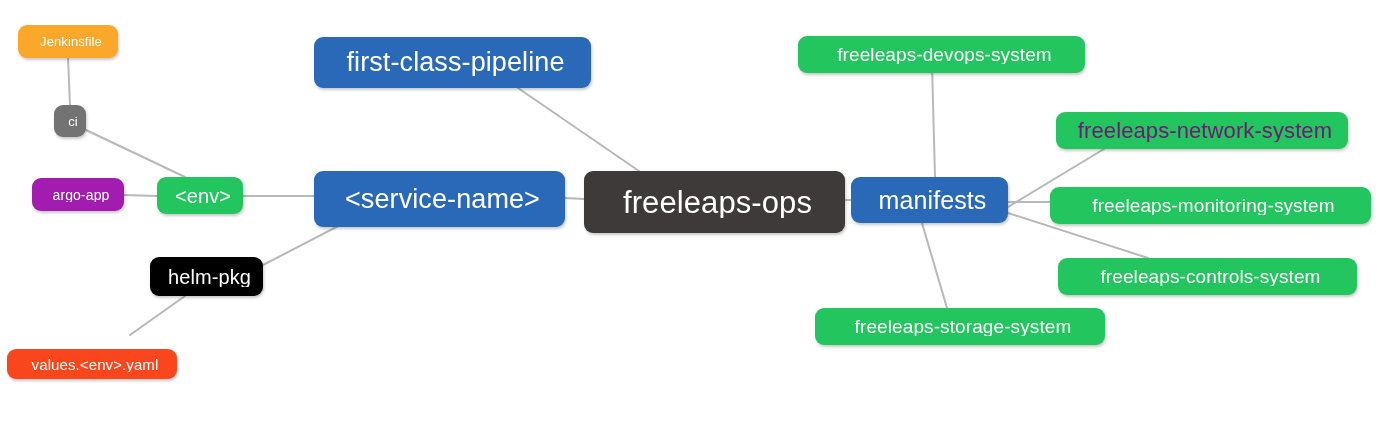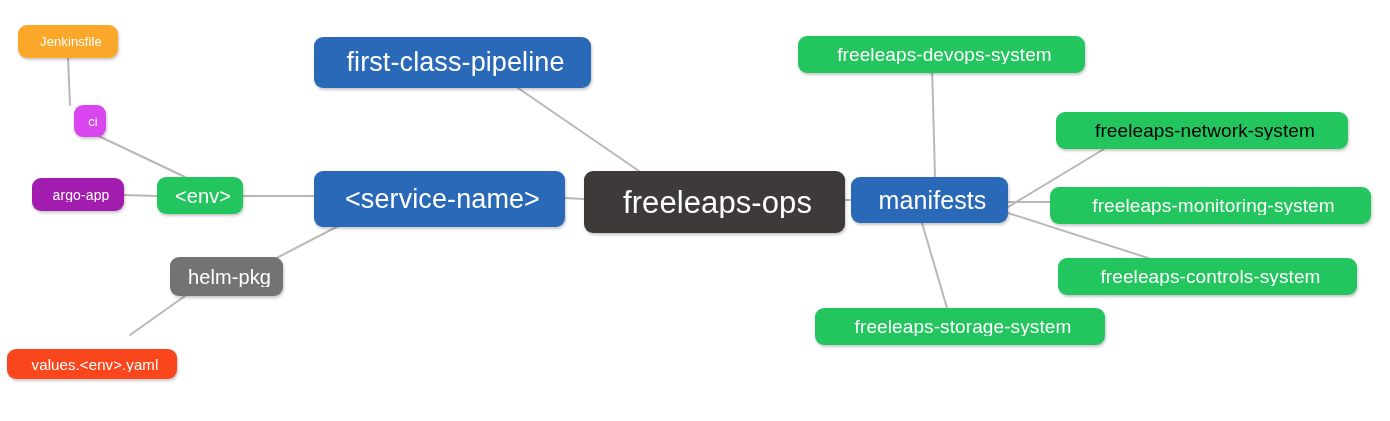--- a/index.html
+++ b/index.html
@@ -68,51 +68,51 @@
       <line x1="1008" y1="207" x2="1104" y2="149" stroke="#b8b8b8" stroke-width="2" stroke-linecap="round"></line>
       <line x1="1008" y1="202" x2="1050" y2="202" stroke="#b8b8b8" stroke-width="2" stroke-linecap="round"></line>
       <line x1="1008" y1="213" x2="1148" y2="258" stroke="#b8b8b8" stroke-width="2" stroke-linecap="round"></line>
       <line x1="922" y1="223" x2="947" y2="308" stroke="#b8b8b8" stroke-width="2" stroke-linecap="round"></line>
     </svg>
 
   <div id="node-layer">
       <div class="node" style="left: 18px; top: 25px; width: 100px; height: 33px; background: rgb(250, 167, 42); color: rgb(255, 255, 255); font-size: 13px;">
         <span class="node-label">Jenkinsfile</span>
       </div>
-      <div class="node" style="left: 54px; top: 105px; width: 32px; height: 32px; background: #d946ef; color: rgb(255, 255, 255); font-size: 13px; margin-left: 20px;">
+      <div class="node" style="left: 54px; top: 105px; width: 32px; height: 32px; background: #737373; color: rgb(255, 255, 255); font-size: 13px;">
         <span class="node-label">ci</span>
       </div>
       <div class="node" style="left: 32px; top: 178px; width: 92px; height: 33px; background: #a21caf; color: rgb(255, 255, 255); font-size: 14px;">
         <span class="node-label">argo-app</span>
       </div>
       <div class="node" style="left: 157px; top: 177px; width: 86px; height: 37px; background: rgb(34, 197, 94); color: rgb(255, 255, 255); font-size: 20px;">
         <span class="node-label">&lt;env&gt;</span>
       </div>
-      <div class="node" style="left: 150px; top: 257px; width: 113px; height: 39px; background: #737373; color: rgb(255, 255, 255); font-size: 20px; margin-left: 20px;">
+      <div class="node" style="left: 150px; top: 257px; width: 113px; height: 39px; background: #000000; color: rgb(255, 255, 255); font-size: 20px;">
         <span class="node-label">helm-pkg</span>
       </div>
       <div class="node" style="left: 7px; top: 349px; width: 170px; height: 30px; background: rgb(249, 70, 28); color: #ffffff; font-size: 15px; align-items: center;">
         <span class="node-label">values.&lt;env&gt;.yaml</span>
       </div>
       <div class="node" style="left: 314px; top: 37px; width: 277px; height: 51px; background: rgb(42, 104, 184); color: rgb(255, 255, 255); font-size: 27px;">
         <span class="node-label">first-class-pipeline</span>
       </div>
       <div class="node" style="left: 314px; top: 171px; width: 251px; height: 56px; background: rgb(42, 104, 184); color: rgb(255, 255, 255); font-size: 27px;">
         <span class="node-label">&lt;service-name&gt;</span>
       </div>
       <div class="node" style="left: 584px; top: 171px; width: 261px; height: 62px; background: rgb(62, 58, 57); color: rgb(255, 255, 255); font-size: 31px;">
         <span class="node-label">freeleaps-ops</span>
       </div>
       <div class="node" style="left: 851px; top: 177px; width: 157px; height: 46px; background: rgb(42, 104, 184); color: rgb(255, 255, 255); font-size: 25px;">
         <span class="node-label">manifests</span>
       </div>
       <div class="node" style="left: 798px; top: 36px; width: 287px; height: 37px; background: rgb(34, 197, 94); color: rgb(255, 255, 255); font-size: 19px;">
         <span class="node-label">freeleaps-devops-system</span>
       </div>
-      <div class="node" style="left: 1056px; top: 112px; width: 292px; height: 37px; background: rgb(34, 197, 94); color: #000000; font-size: 19px;">
+      <div class="node" style="left: 1056px; top: 112px; width: 292px; height: 37px; background: rgb(34, 197, 94); color: #701a75; font-size: 22px;">
         <span class="node-label">freeleaps-network-system</span>
       </div>
       <div class="node" style="left: 1050px; top: 187px; width: 321px; height: 37px; background: rgb(34, 197, 94); color: rgb(255, 255, 255); font-size: 19px;">
         <span class="node-label">freeleaps-monitoring-system</span>
       </div>
       <div class="node" style="left: 1058px; top: 258px; width: 299px; height: 37px; background: rgb(34, 197, 94); color: rgb(255, 255, 255); font-size: 19px;">
         <span class="node-label">freeleaps-controls-system</span>
       </div>
       <div class="node" style="left: 815px; top: 308px; width: 290px; height: 37px; background: rgb(34, 197, 94); color: rgb(255, 255, 255); font-size: 19px; align-items: center;">
         <span class="node-label">freeleaps-storage-system</span>

